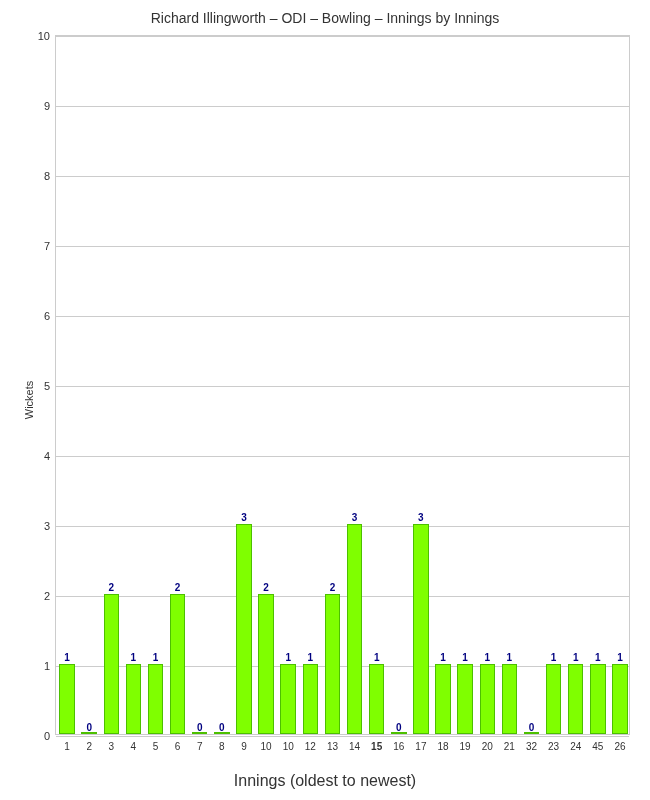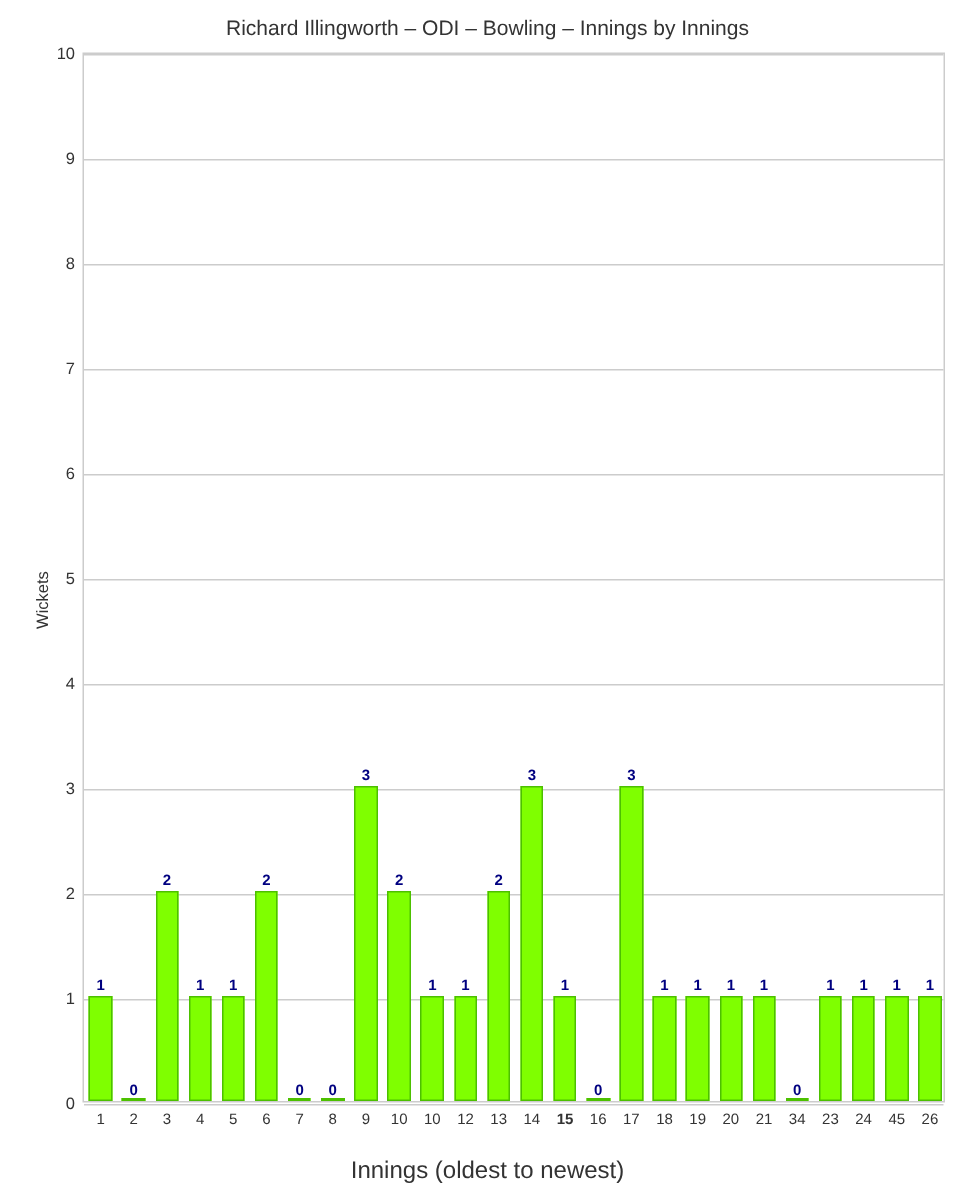--- a/index.html
+++ b/index.html
@@ -177,21 +177,21 @@
       <div class="bar-label" style="position: absolute; left: 403.135px; top: 616px; font-size: 10px; color: rgb(0, 0, 128); font-weight: bold; text-align: center; width: 12px;">1</div>
       <div class="x-tick" style="position: absolute; left: 409.135px; bottom: -18px; font-size: 10px; color: rgb(51, 51, 51); transform: translateX(-50%);">19</div>
       <div class="bar" style="position: absolute; left: 423.51px; bottom: 0px; width: 15.4808px; height: 70px; background: rgb(127, 255, 0); border: 1px solid rgb(76, 192, 0);"></div>
       <div class="bar-label" style="position: absolute; left: 425.25px; top: 616px; font-size: 10px; color: rgb(0, 0, 128); font-weight: bold; text-align: center; width: 12px;">1</div>
       <div class="x-tick" style="position: absolute; left: 431.25px; bottom: -18px; font-size: 10px; color: rgb(51, 51, 51); transform: translateX(-50%);">20</div>
       <div class="bar" style="position: absolute; left: 445.625px; bottom: 0px; width: 15.4808px; height: 70px; background: rgb(127, 255, 0); border: 1px solid rgb(76, 192, 0);"></div>
       <div class="bar-label" style="position: absolute; left: 447.365px; top: 616px; font-size: 10px; color: rgb(0, 0, 128); font-weight: bold; text-align: center; width: 12px;">1</div>
       <div class="x-tick" style="position: absolute; left: 453.365px; bottom: -18px; font-size: 10px; color: rgb(51, 51, 51); transform: translateX(-50%);">21</div>
       <div class="bar" style="position: absolute; left: 467.74px; bottom: 0px; width: 15.4808px; height: 0px; background: rgb(127, 255, 0); border: 1px solid rgb(76, 192, 0);"></div>
       <div class="bar-label" style="position: absolute; left: 469.481px; top: 686px; font-size: 10px; color: rgb(0, 0, 128); font-weight: bold; text-align: center; width: 12px;">0</div>
-      <div class="x-tick" style="position: absolute; left: 475.481px; bottom: -18px; font-size: 10px; color: rgb(51, 51, 51); transform: translateX(-50%);">34</div>
+      <div class="x-tick" style="position: absolute; left: 475.481px; bottom: -18px; font-size: 10px; color: rgb(51, 51, 51); transform: translateX(-50%);">32</div>
       <div class="bar" style="position: absolute; left: 489.856px; bottom: 0px; width: 15.4808px; height: 70px; background: rgb(127, 255, 0); border: 1px solid rgb(76, 192, 0);"></div>
       <div class="bar-label" style="position: absolute; left: 491.596px; top: 616px; font-size: 10px; color: rgb(0, 0, 128); font-weight: bold; text-align: center; width: 12px;">1</div>
       <div class="x-tick" style="position: absolute; left: 497.596px; bottom: -18px; font-size: 10px; color: rgb(51, 51, 51); transform: translateX(-50%);">23</div>
       <div class="bar" style="position: absolute; left: 511.971px; bottom: 0px; width: 15.4808px; height: 70px; background: rgb(127, 255, 0); border: 1px solid rgb(76, 192, 0);"></div>
       <div class="bar-label" style="position: absolute; left: 513.712px; top: 616px; font-size: 10px; color: rgb(0, 0, 128); font-weight: bold; text-align: center; width: 12px;">1</div>
       <div class="x-tick" style="position: absolute; left: 519.712px; bottom: -18px; font-size: 10px; color: rgb(51, 51, 51); transform: translateX(-50%);">24</div>
       <div class="bar" style="position: absolute; left: 534.087px; bottom: 0px; width: 15.4808px; height: 70px; background: rgb(127, 255, 0); border: 1px solid rgb(76, 192, 0);"></div>
       <div class="bar-label" style="position: absolute; left: 535.827px; top: 616px; font-size: 10px; color: rgb(0, 0, 128); font-weight: bold; text-align: center; width: 12px;">1</div>
       <div class="x-tick" style="position: absolute; left: 541.827px; bottom: -18px; font-size: 10px; color: rgb(51, 51, 51); transform: translateX(-50%);">45</div>
       <div class="bar" style="position: absolute; left: 556.202px; bottom: 0px; width: 15.4808px; height: 70px; background: rgb(127, 255, 0); border: 1px solid rgb(76, 192, 0);"></div>

